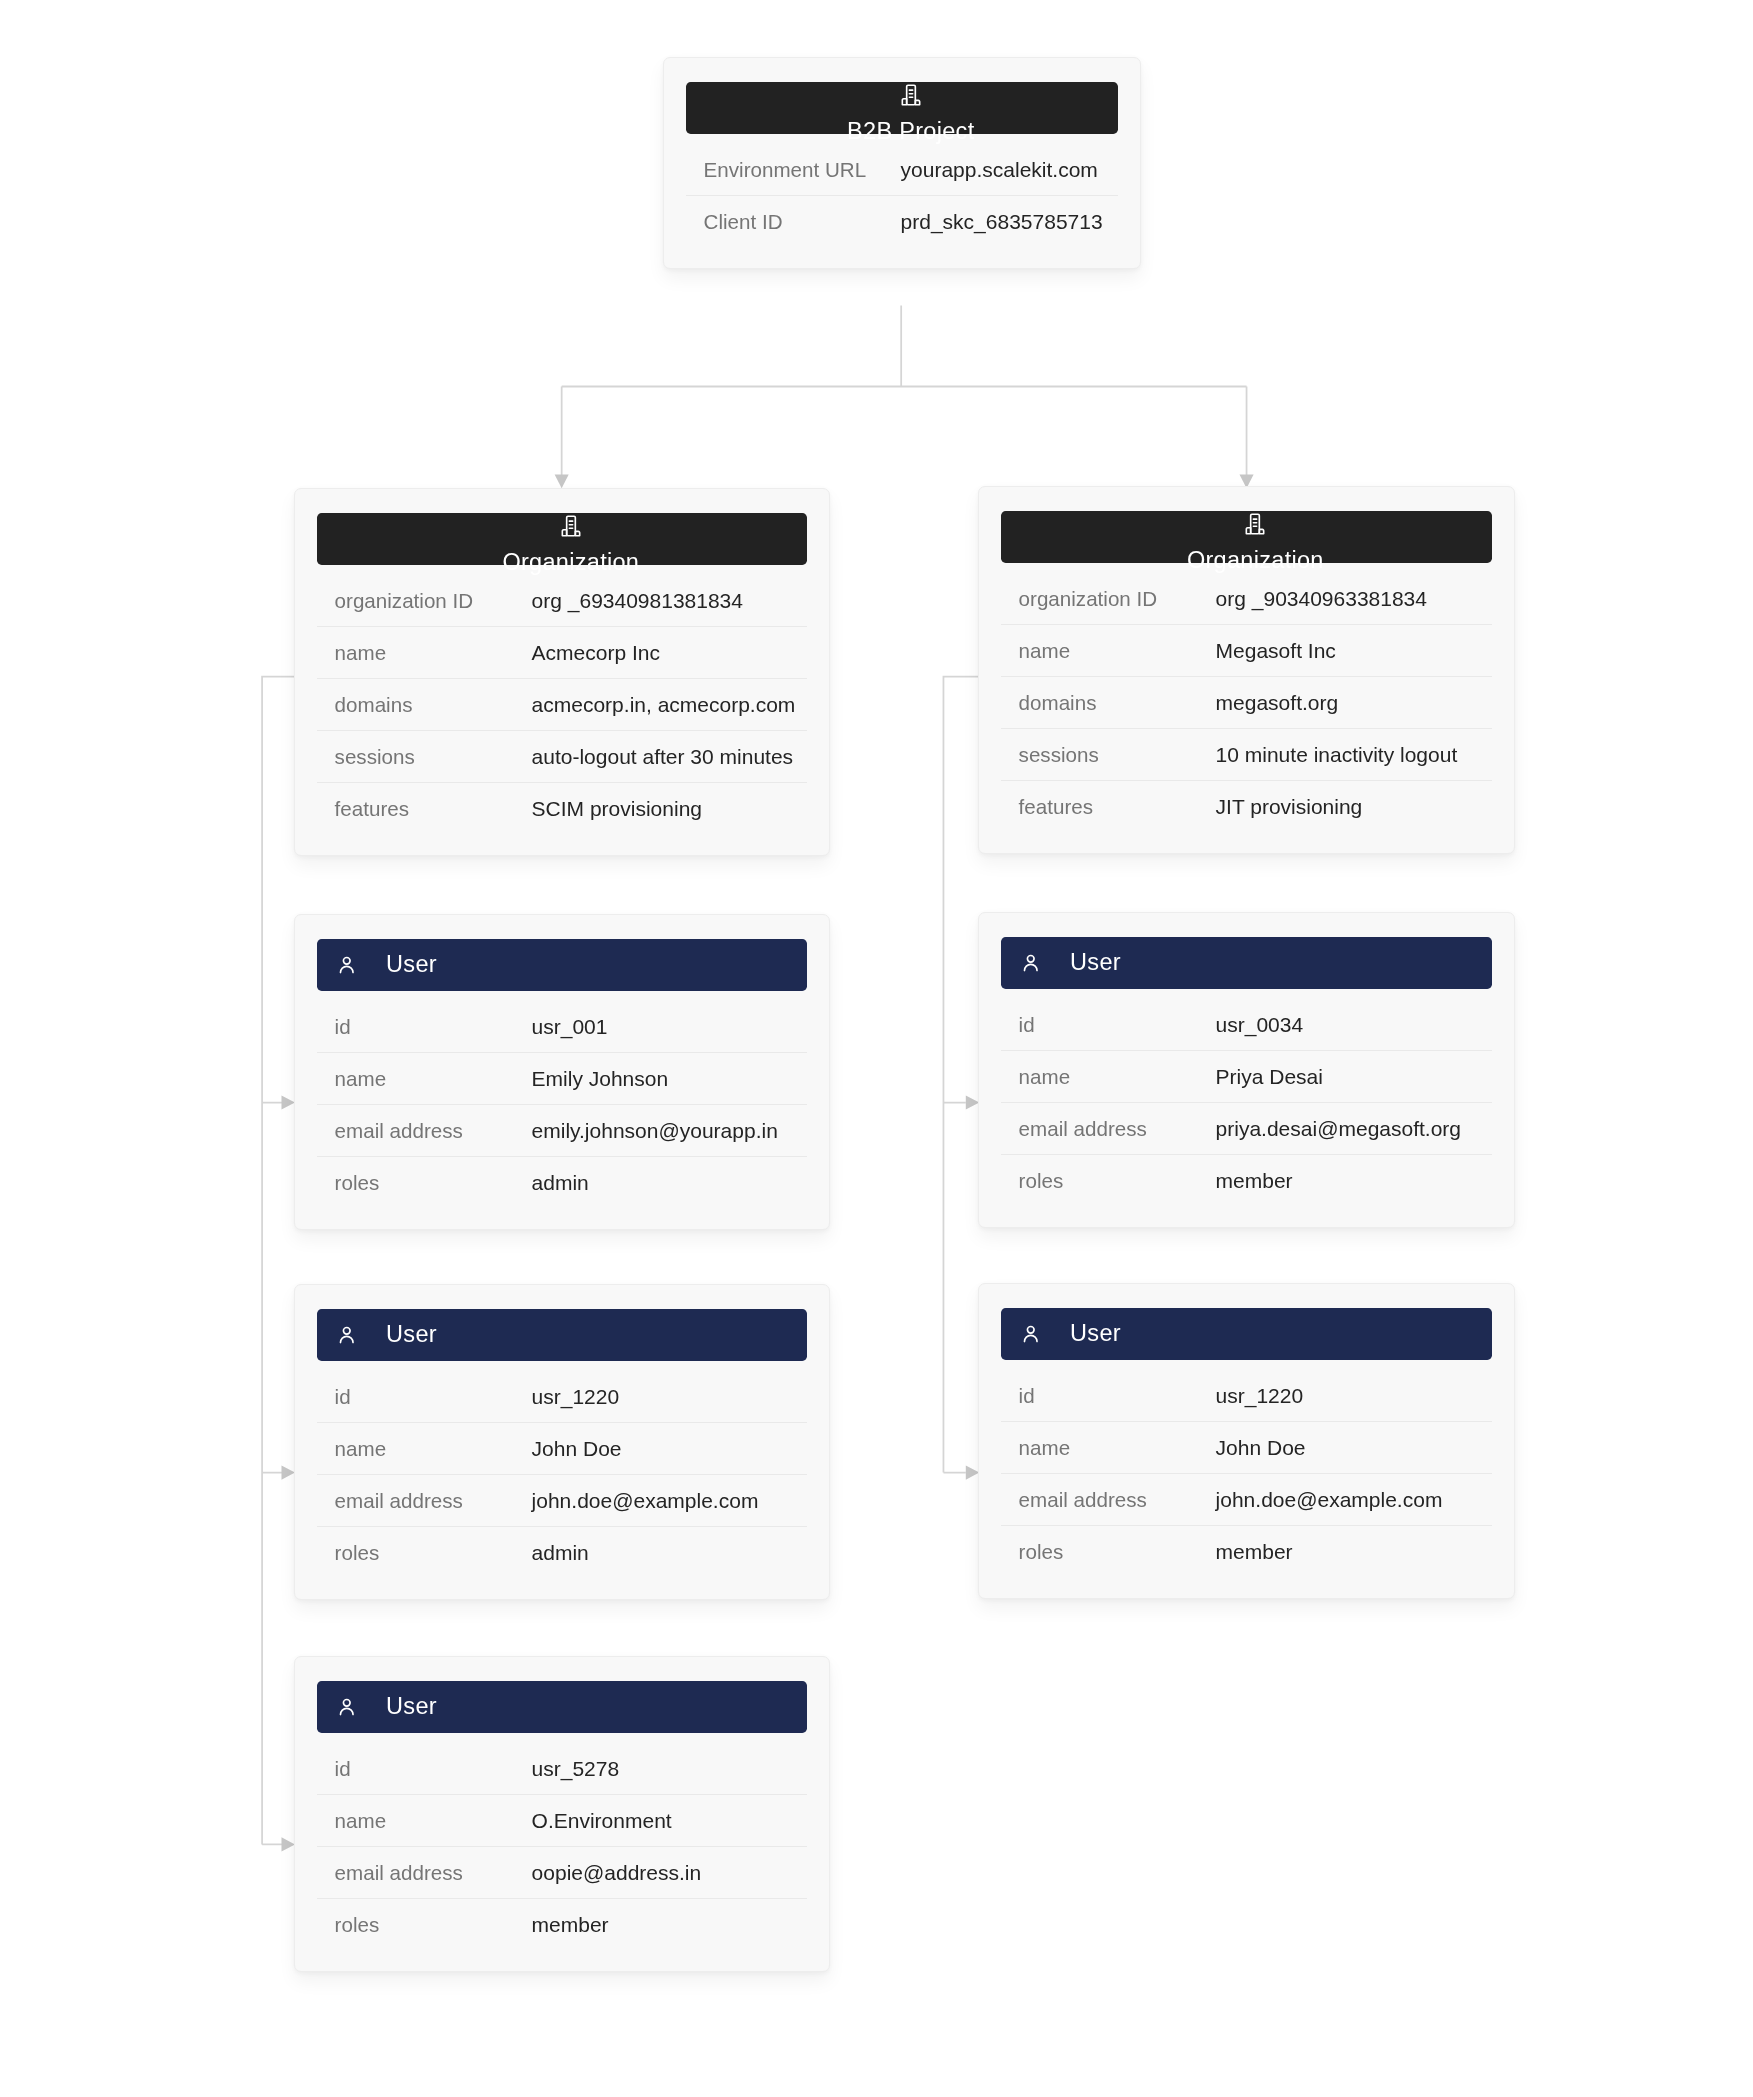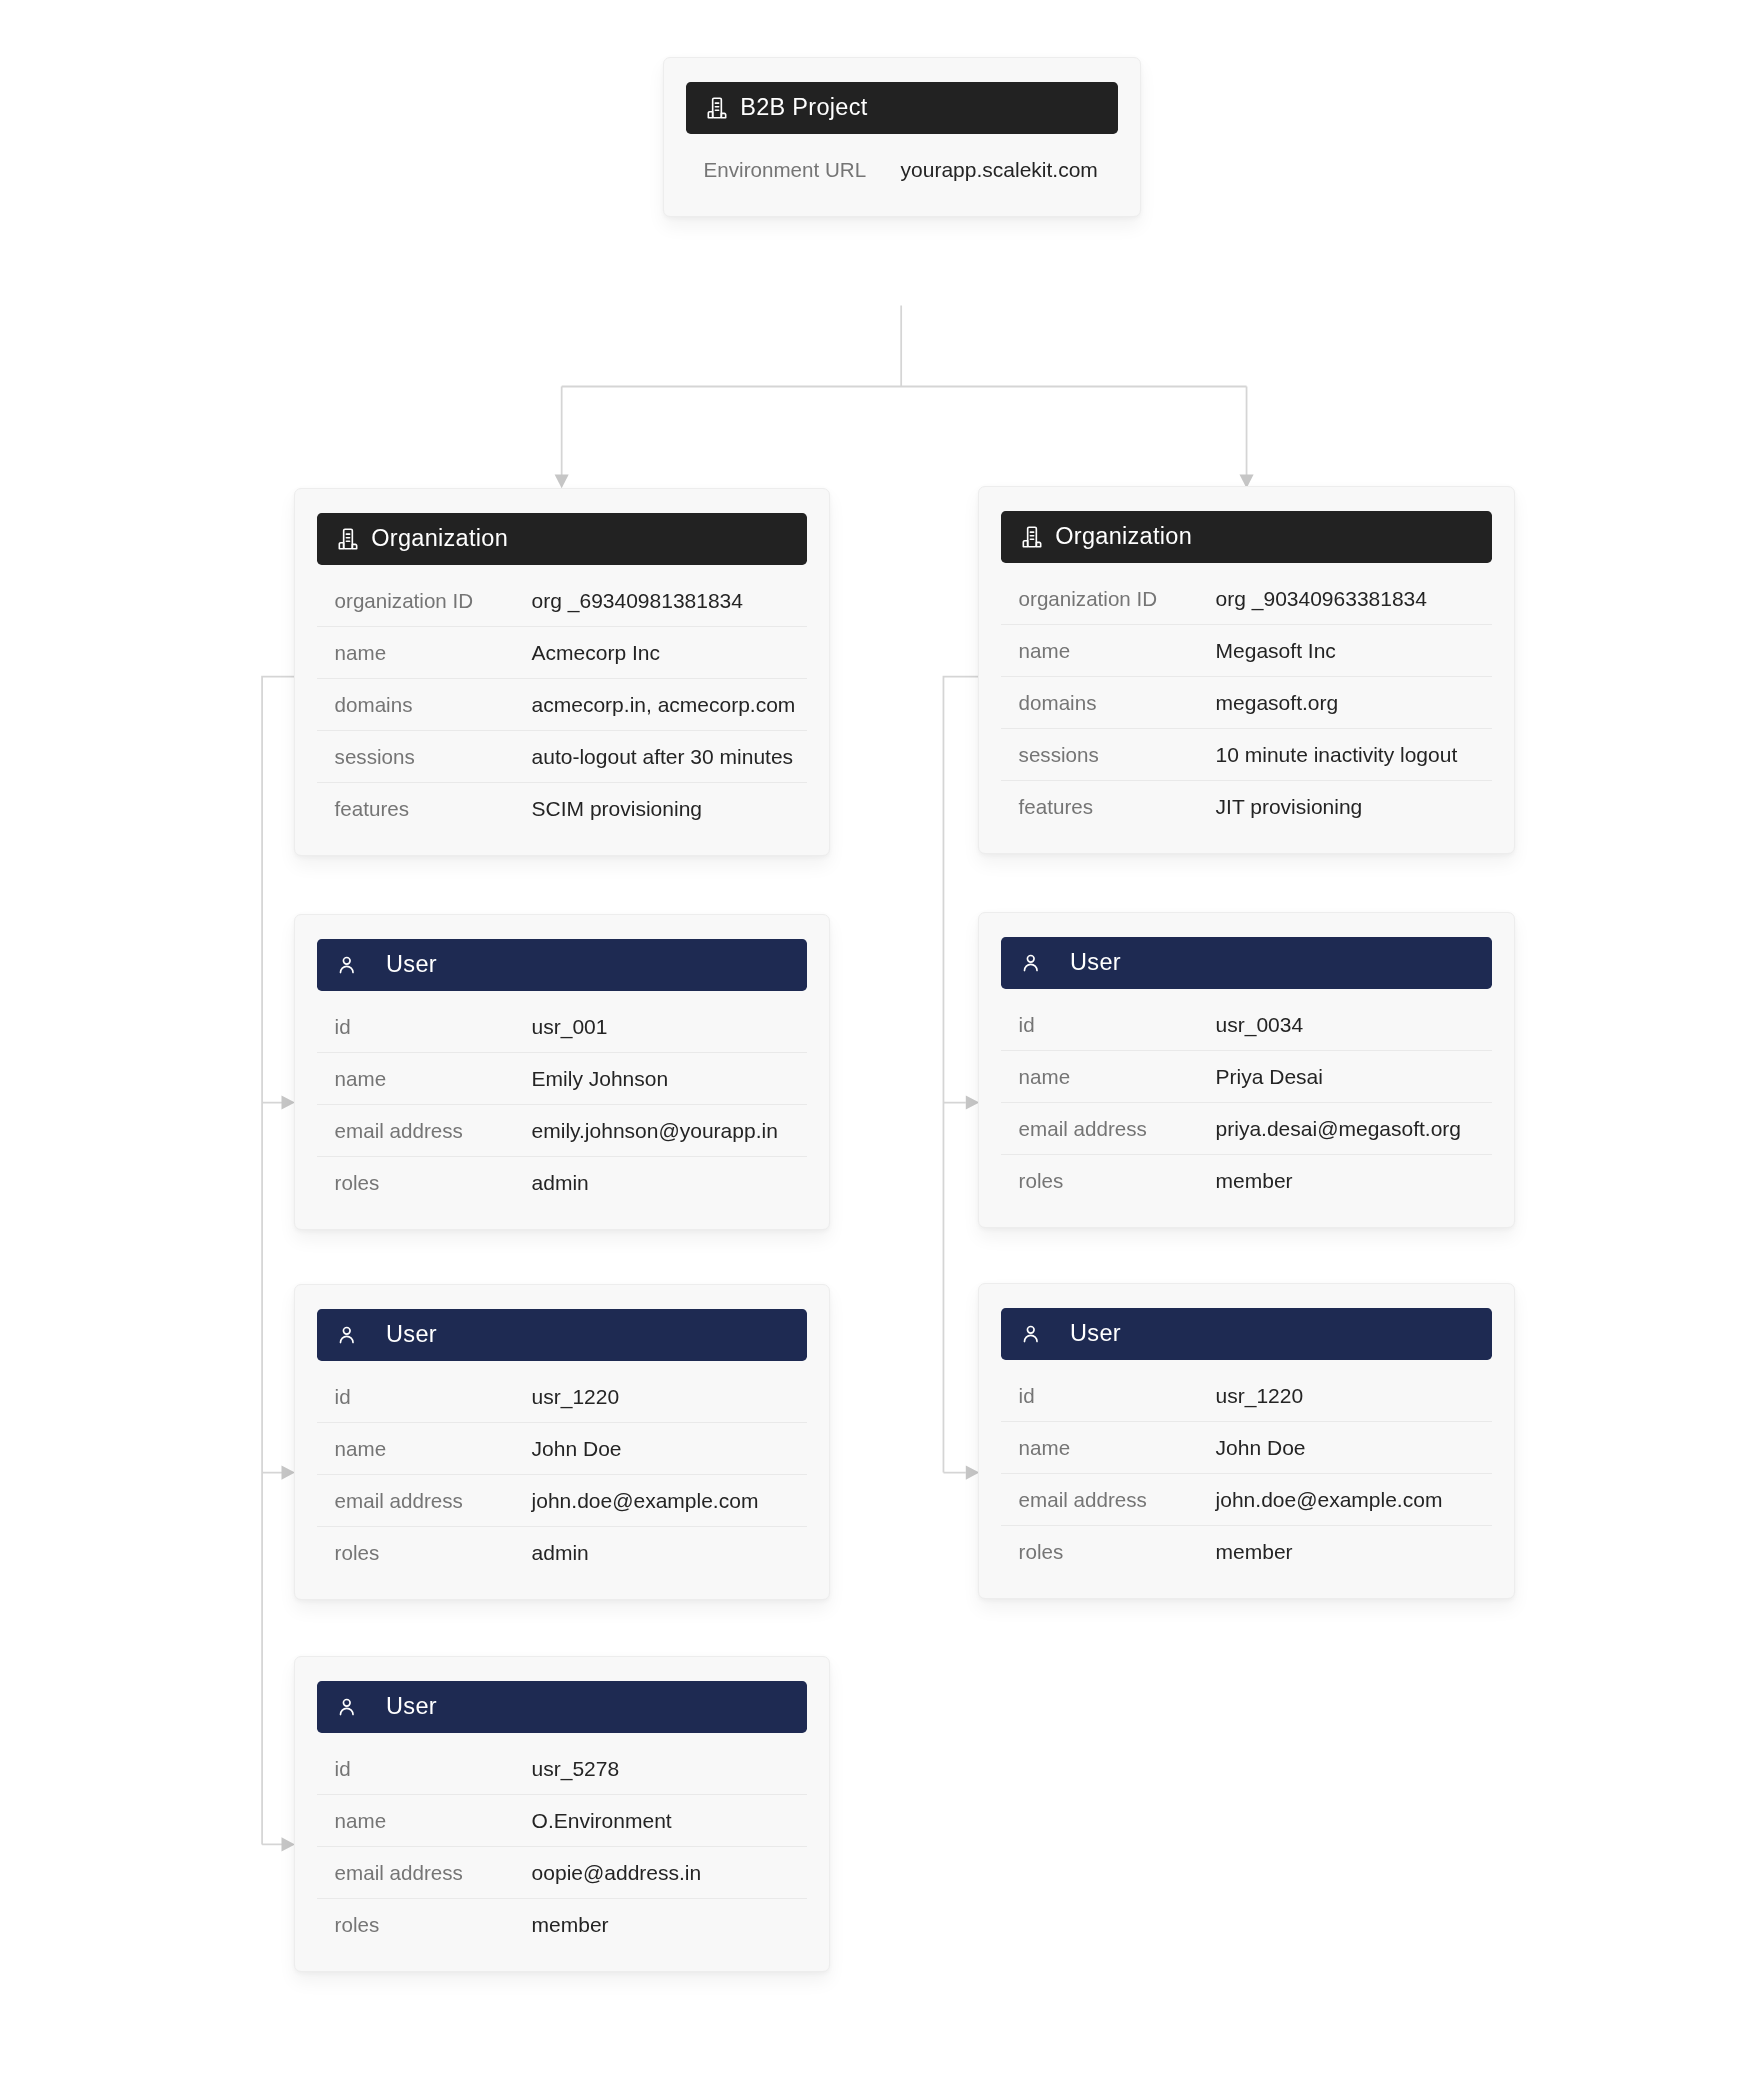--- a/index.html
+++ b/index.html
@@ -35,21 +35,21 @@
     border-radius:4.7px;
     display:flex;
     align-items:center;
     gap:10.6px;
     padding:0 0 0 17.6px;
     color:var(--header-text);
     font-size:23.5px;
     font-weight:500;
     letter-spacing:0.3px;
   }
-  .card-header.dark{background:var(--dark-header-bg);}
+  .card-header.dark{background:var(--dark-header-bg);flex-direction:column;}
   .card-header.navy{background:var(--navy-header-bg);gap:28px;}
   .hdr-icon{display:flex;align-items:center;justify-content:center;}
   .hdr-icon svg{display:block;}
   .rows{margin-top:10.6px;padding:0 0 0 0;}
   .row{display:flex;align-items:center;height:51px;}
   .row + .row{border-top:1.2px solid var(--divider);align-items:center;}
   .row .label{margin-left:17.6px;width:197px;flex:none;font-size:20.6px;color:var(--label-text);}
   .row .value{flex:1;font-size:21px;color:var(--value-text);}
   
   .project-card{left:663px;top:57px;width:478px;}
@@ -89,20 +89,24 @@
           <path d="M16 21v-4h2.8A1.2 1.2 0 0 1 20 18.2V21z"></path>
         </svg>
       </span>
       <span>B2B Project</span>
     </div>
     <div class="rows">
       <div class="row">
         <span class="label">Environment URL</span>
         <span class="value">yourapp.scalekit.com</span>
       </div>
+      <div class="row">
+        <span class="label">Client ID</span>
+        <span class="value">prd_skc_6835785713</span>
+      </div>
     </div>
   </div>
 
   <div class="card org-left">
     <div class="card-header dark">
       <span class="hdr-icon">
         <svg width="26" height="26" viewBox="0 0 24 24" fill="none" stroke="#ffffff" stroke-width="1.5" stroke-linecap="round" stroke-linejoin="round">
           <rect x="8" y="3" width="8" height="18" rx="1.2"></rect>
           <path d="M10.5 7.5h3M10.5 10.8h3M10.5 14.1h3"></path>
           <path d="M8 21v-5.5H5.2A1.2 1.2 0 0 0 4 16.7V21z"></path>

